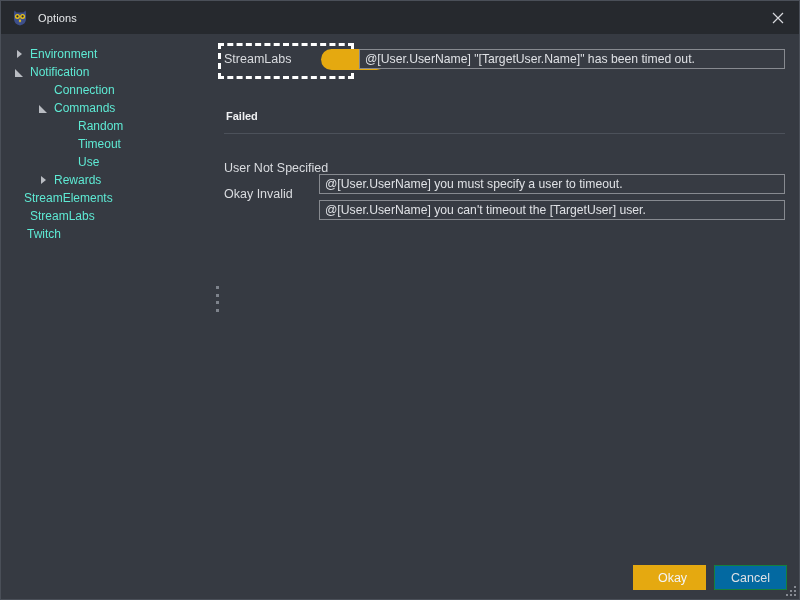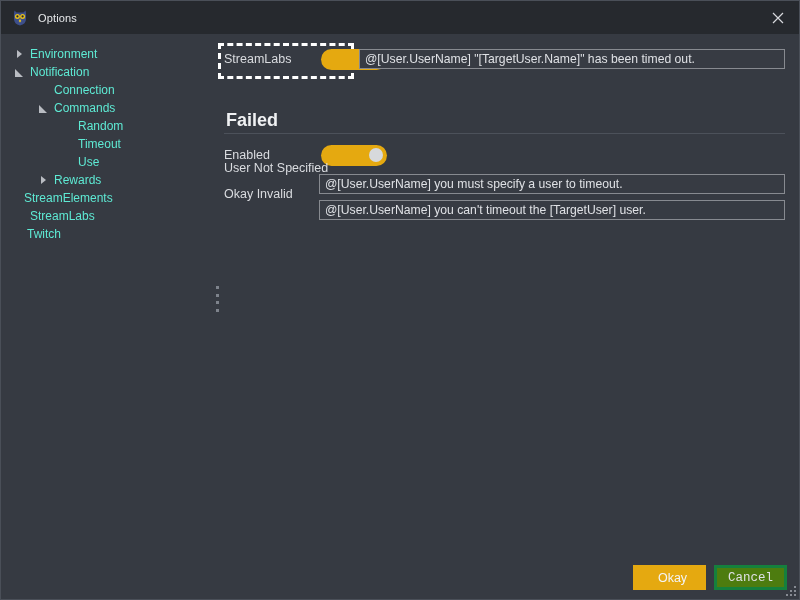--- a/index.html
+++ b/index.html
@@ -189,21 +189,21 @@
   }
   .textbox span {
     font-size: 12.2px;
     color: #dfe1e5;
     white-space: nowrap;
     line-height: 18px;
   }
 
   .section-title {
     position: absolute;
-    font-size: 18px;
+    font-size: 11px;
     color: #f0f1f3;
     font-weight: bold;
     white-space: nowrap;
   }
   .section-rule {
     position: absolute;
     height: 1px;
     background: #4c515a;
   }
 
@@ -216,24 +216,23 @@
     justify-content: center;
     box-sizing: border-box;
     font-size: 12.5px;
   }
   #okay-button {
     background: #e5a910;
     color: #f3f4f6;
     border: 1px solid #e5a910;
   }
   #cancel-button {
-    background: #4d7c0f;
+    background: #0369a1;
     color: #dfe1e5;
-    border: 3px solid #15803d;
-    font-family: Liberation Mono, monospace;
+    border: 1px solid #15803d;
   }
 
   #resize-grip {
     position: absolute;
     right: 3px;
     bottom: 3px;
     width: 11px;
     height: 11px;
   }
   #resize-grip i {
@@ -332,26 +331,20 @@
       </div>
     </div>
 
     <div class="textbox" style="left:138px; top:15px; width:426px;">
       <span>@[User.UserName] "[TargetUser.Name]" has been timed out.</span>
     </div>
 
     <div class="section-title" style="left:5px; top:76px;">Failed</div>
     <div class="section-rule" style="left:3px; top:99px; width:561px;"></div>
 
-    <div class="row" style="top:78px; left:3px; top:111px;">
-      <div class="row-label" style="width:97px;">Enabled</div>
-      <div class="toggle">
-        <div class="knob"></div>
-      </div>
-    </div>
 
     <div class="row" style="top:107px; left:3px;">
       <div class="row-label" style="width:97px; margin-top:33px;">User Not Specified</div>
     </div>
     <div class="textbox" style="left:98px; top:140px; width:466px;">
       <span>@[User.UserName] you must specify a user to timeout.</span>
     </div>
 
     <div class="row" style="top:133px; left:3px;">
       <div class="row-label" style="width:97px; margin-top:33px;">Okay Invalid</div>

